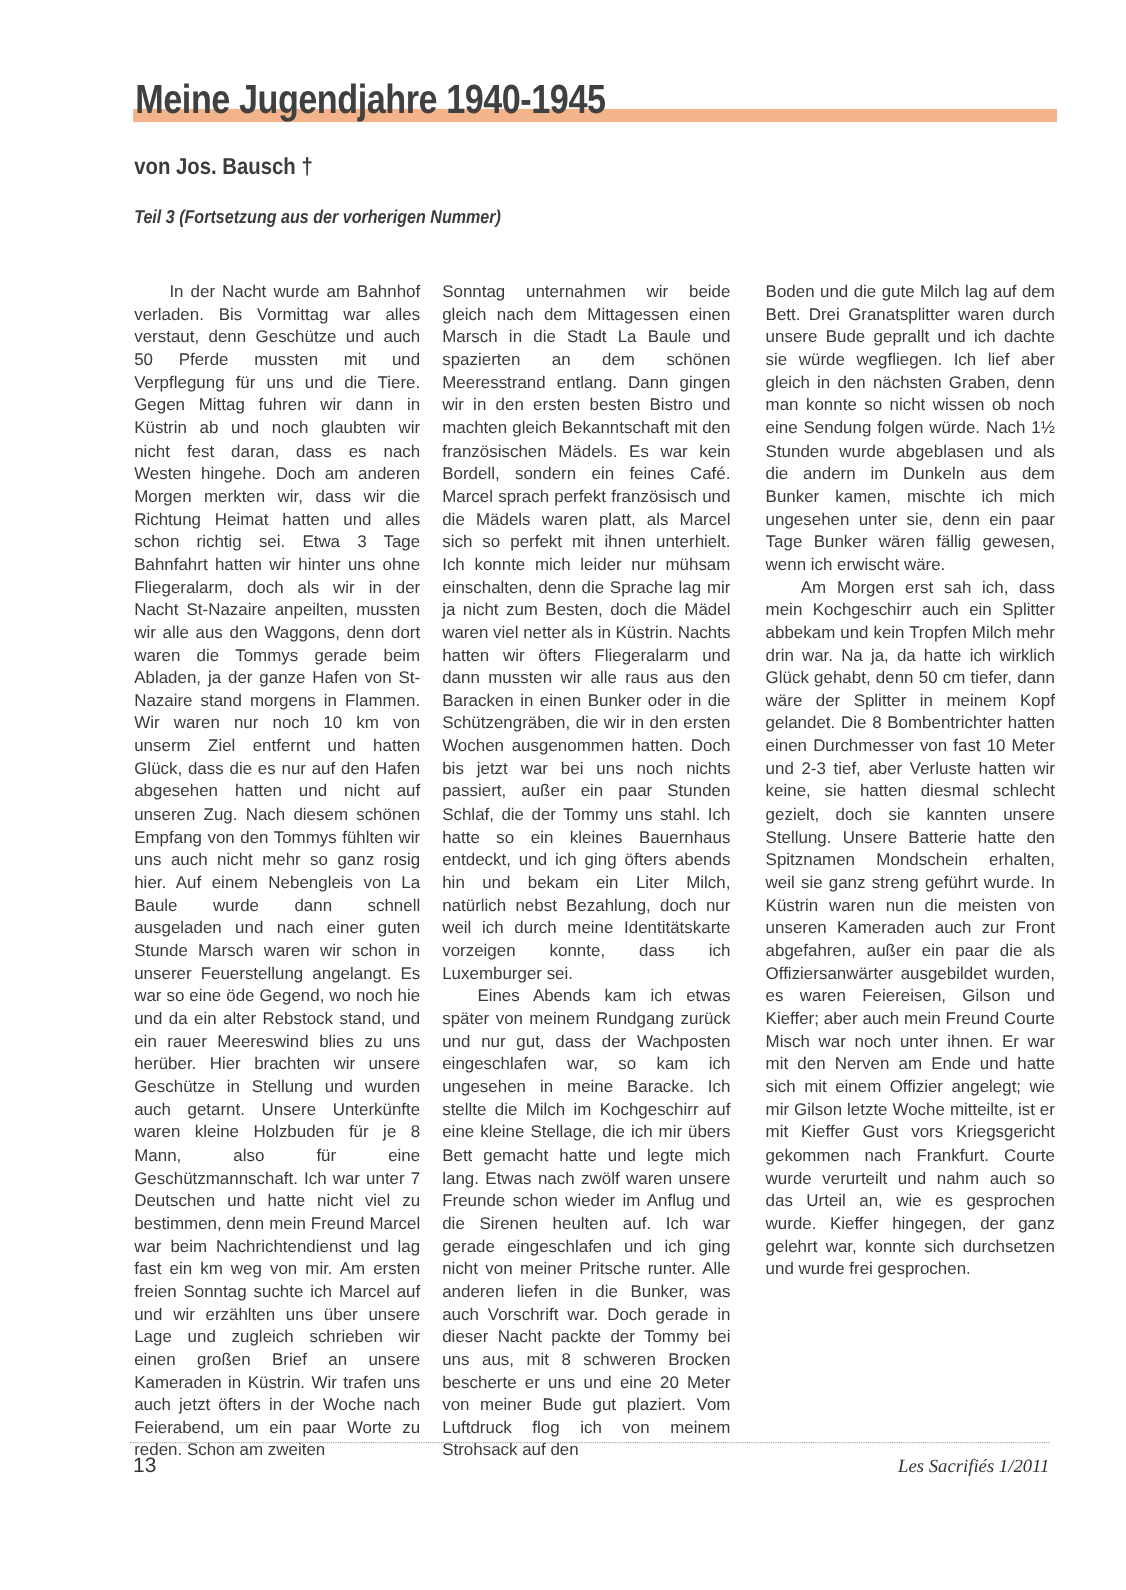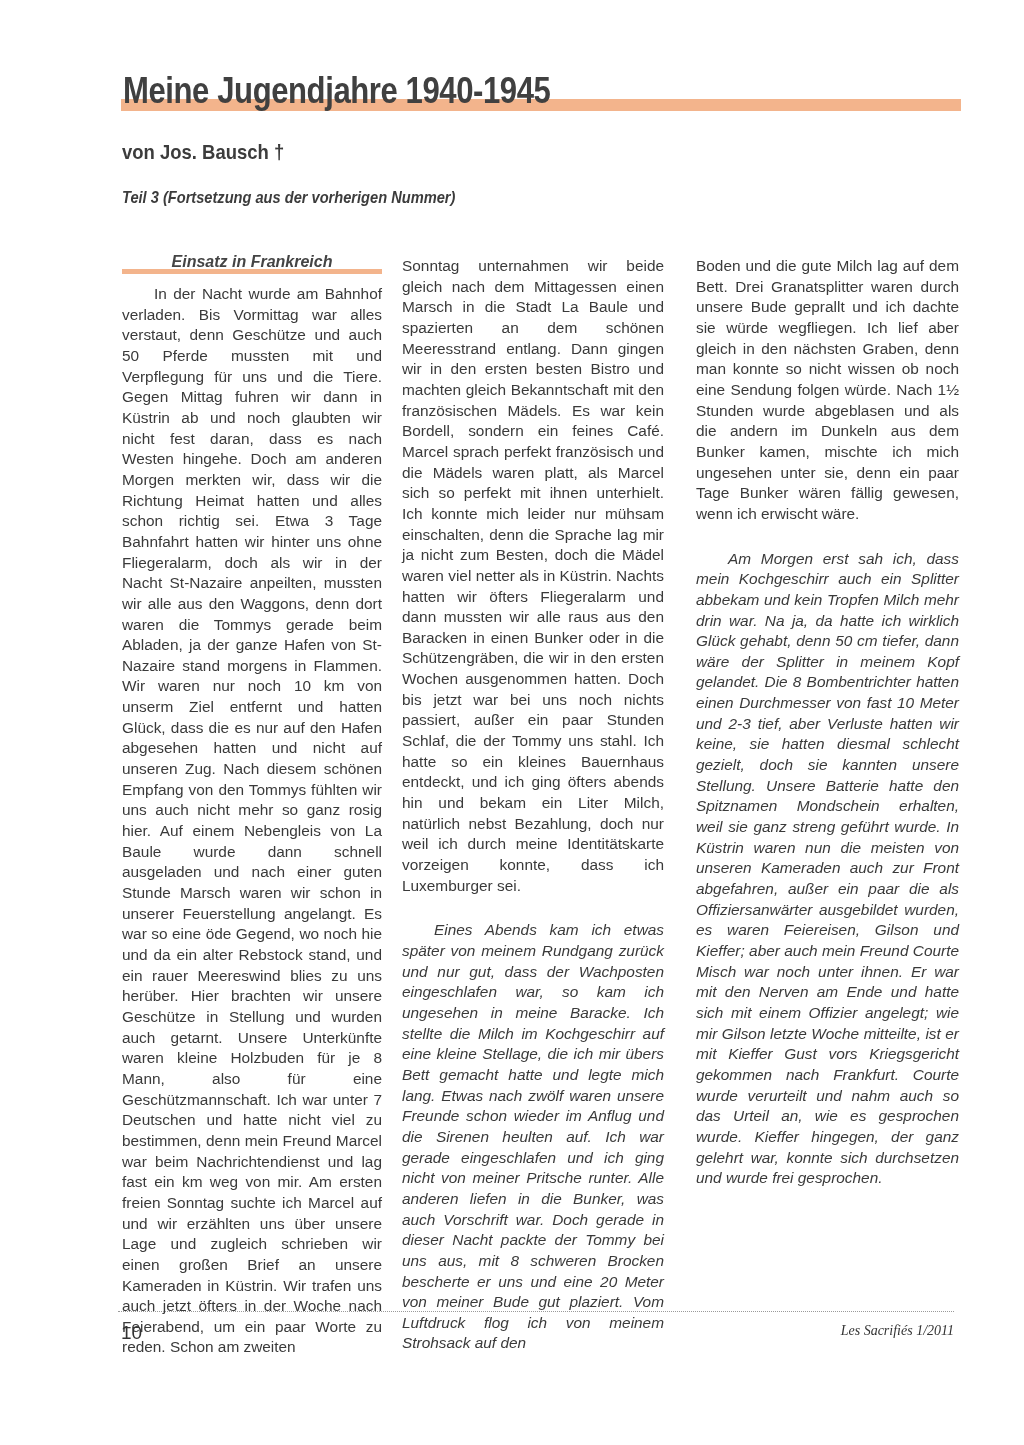--- a/index.html
+++ b/index.html
@@ -33,21 +33,21 @@
       transform: scaleX(0.86); transform-origin: left top; white-space: nowrap;
     }
     .col {
       position: absolute; top: 256px;
       font-size: 15.4px; line-height: 20.65px;
       text-align: justify;
       color: #3a3a3a;
     }
     .col p { margin: 0; }
     .col p.indent { text-indent: 32px; }
-    .col p.gap { margin-top: 24px; font-style: italic; }
+    .col p.gap { margin-top: 0; }
     .c1 { left: 122px; width: 260px; }
     .c2 { left: 402px; width: 262px; }
     .c3 { left: 696px; width: 263px; }
     .section-head {
       position: relative; height: 26px; margin-bottom: 6px;
     }
     .section-head .bar {
       position: absolute; left: 0; right: 0; top: 17px; height: 5px;
       background: #f3b48c;
     }
@@ -60,48 +60,44 @@
     .footer-rule {
       position: absolute; left: 118px; top: 1311px; width: 836px; height: 0;
       border-top: 1px dotted #9a9a9a;
     }
     .page-num {
       position: absolute; left: 121px; top: 1322px;
       font-family: "Liberation Sans", sans-serif; font-size: 19px; color: #333;
     }
     .journal {
       position: absolute; right: 70px; top: 1323px;
-      font-family: "Liberation Serif", serif; font-style: italic; font-size: 14px; color: #333;
+      font-family: "Liberation Serif", serif; font-style: italic; font-size: 17px; color: #333;
     }
   </style>
 </head>
 <body>
 
 <div>
   <div class="title-wrap">
     <div class="title-bar"></div>
     <div class="title">Meine Jugendjahre 1940-1945</div>
   </div>
   <div class="author">von Jos. Bausch †</div>
   <div class="subtitle">Teil 3 (Fortsetzung aus der vorherigen Nummer)</div>
 </div>
 
 <div class="col c1">
-  <div class="section-head">
-    <div class="bar"></div>
-    <div class="label">Einsatz in Frankreich</div>
-  </div>
   <p class="indent">In der Nacht wurde am Bahnhof verladen. Bis Vormittag war alles verstaut, denn Geschütze und auch 50 Pferde mussten mit und Verpflegung für uns und die Tiere. Gegen Mittag fuhren wir dann in Küstrin ab und noch glaubten wir nicht fest daran, dass es nach Westen hingehe. Doch am anderen Morgen merkten wir, dass wir die Richtung Heimat hatten und alles schon richtig sei. Etwa 3 Tage Bahnfahrt hatten wir hinter uns ohne Fliegeralarm, doch als wir in der Nacht St-Nazaire anpeilten, mussten wir alle aus den Waggons, denn dort waren die Tommys gerade beim Abladen, ja der ganze Hafen von St-Nazaire stand morgens in Flammen. Wir waren nur noch 10 km von unserm Ziel entfernt und hatten Glück, dass die es nur auf den Hafen abgesehen hatten und nicht auf unseren Zug. Nach diesem schönen Empfang von den Tommys fühlten wir uns auch nicht mehr so ganz rosig hier. Auf einem Nebengleis von La Baule wurde dann schnell ausgeladen und nach einer guten Stunde Marsch waren wir schon in unserer Feuerstellung angelangt. Es war so eine öde Gegend, wo noch hie und da ein alter Rebstock stand, und ein rauer Meereswind blies zu uns herüber. Hier brachten wir unsere Geschütze in Stellung und wurden auch getarnt. Unsere Unterkünfte waren kleine Holzbuden für je 8 Mann, also für eine Geschützmannschaft. Ich war unter 7 Deutschen und hatte nicht viel zu bestimmen, denn mein Freund Marcel war beim Nachrichtendienst und lag fast ein km weg von mir. Am ersten freien Sonntag suchte ich Marcel auf und wir erzählten uns über unsere Lage und zugleich schrieben wir einen großen Brief an unsere Kameraden in Küstrin. Wir trafen uns auch jetzt öfters in der Woche nach Feierabend, um ein paar Worte zu reden. Schon am zweiten</p>
 </div>
 
 <div class="col c2">
   <p>Sonntag unternahmen wir beide gleich nach dem Mittagessen einen Marsch in die Stadt La Baule und spazierten an dem schönen Meeresstrand entlang. Dann gingen wir in den ersten besten Bistro und machten gleich Bekanntschaft mit den französischen Mädels. Es war kein Bordell, sondern ein feines Café. Marcel sprach perfekt französisch und die Mädels waren platt, als Marcel sich so perfekt mit ihnen unterhielt. Ich konnte mich leider nur mühsam einschalten, denn die Sprache lag mir ja nicht zum Besten, doch die Mädel waren viel netter als in Küstrin. Nachts hatten wir öfters Fliegeralarm und dann mussten wir alle raus aus den Baracken in einen Bunker oder in die Schützengräben, die wir in den ersten Wochen ausgenommen hatten. Doch bis jetzt war bei uns noch nichts passiert, außer ein paar Stunden Schlaf, die der Tommy uns stahl. Ich hatte so ein kleines Bauernhaus entdeckt, und ich ging öfters abends hin und bekam ein Liter Milch, natürlich nebst Bezahlung, doch nur weil ich durch meine Identitätskarte vorzeigen konnte, dass ich Luxemburger sei.</p>
   <p class="indent gap">Eines Abends kam ich etwas später von meinem Rundgang zurück und nur gut, dass der Wachposten eingeschlafen war, so kam ich ungesehen in meine Baracke. Ich stellte die Milch im Kochgeschirr auf eine kleine Stellage, die ich mir übers Bett gemacht hatte und legte mich lang. Etwas nach zwölf waren unsere Freunde schon wieder im Anflug und die Sirenen heulten auf. Ich war gerade eingeschlafen und ich ging nicht von meiner Pritsche runter. Alle anderen liefen in die Bunker, was auch Vorschrift war. Doch gerade in dieser Nacht packte der Tommy bei uns aus, mit 8 schweren Brocken bescherte er uns und eine 20 Meter von meiner Bude gut plaziert. Vom Luftdruck flog ich von meinem Strohsack auf den</p>
 </div>
 
 <div class="col c3">
   <p>Boden und die gute Milch lag auf dem Bett. Drei Granatsplitter waren durch unsere Bude geprallt und ich dachte sie würde wegfliegen. Ich lief aber gleich in den nächsten Graben, denn man konnte so nicht wissen ob noch eine Sendung folgen würde. Nach 1½ Stunden wurde abgeblasen und als die andern im Dunkeln aus dem Bunker kamen, mischte ich mich ungesehen unter sie, denn ein paar Tage Bunker wären fällig gewesen, wenn ich erwischt wäre.</p>
   <p class="indent gap">Am Morgen erst sah ich, dass mein Kochgeschirr auch ein Splitter abbekam und kein Tropfen Milch mehr drin war. Na ja, da hatte ich wirklich Glück gehabt, denn 50 cm tiefer, dann wäre der Splitter in meinem Kopf gelandet. Die 8 Bombentrichter hatten einen Durchmesser von fast 10 Meter und 2-3 tief, aber Verluste hatten wir keine, sie hatten diesmal schlecht gezielt, doch sie kannten unsere Stellung. Unsere Batterie hatte den Spitznamen Mondschein erhalten, weil sie ganz streng geführt wurde. In Küstrin waren nun die meisten von unseren Kameraden auch zur Front abgefahren, außer ein paar die als Offiziersanwärter ausgebildet wurden, es waren Feiereisen, Gilson und Kieffer; aber auch mein Freund Courte Misch war noch unter ihnen. Er war mit den Nerven am Ende und hatte sich mit einem Offizier angelegt; wie mir Gilson letzte Woche mitteilte, ist er mit Kieffer Gust vors Kriegsgericht gekommen nach Frankfurt. Courte wurde verurteilt und nahm auch so das Urteil an, wie es gesprochen wurde. Kieffer hingegen, der ganz gelehrt war, konnte sich durchsetzen und wurde frei gesprochen.</p>
 </div>
 
 <div class="footer-rule"></div>
-<div class="page-num">10</div>
+<div class="page-num">13</div>
 <div class="journal">Les Sacrifiés 1/2011</div>
 
 </body></html>

